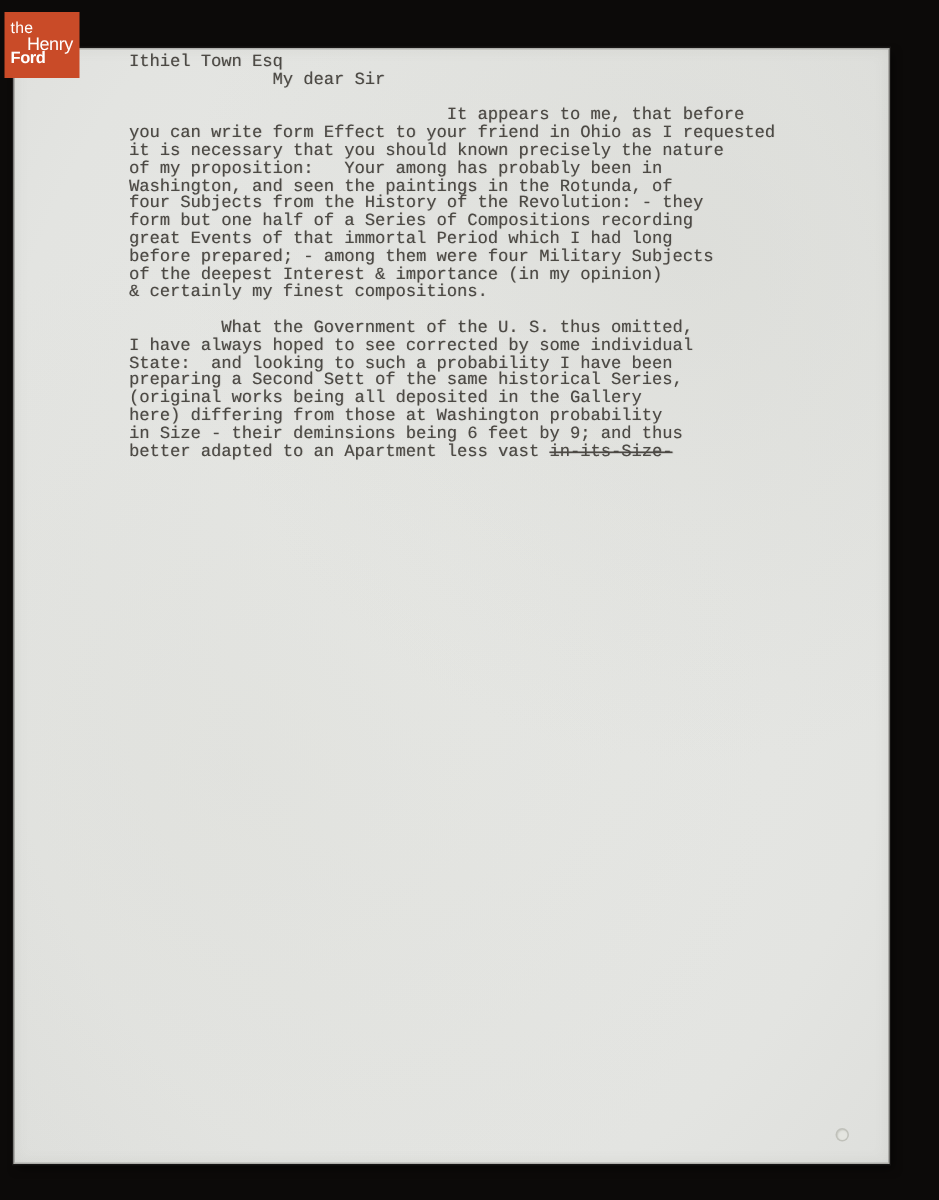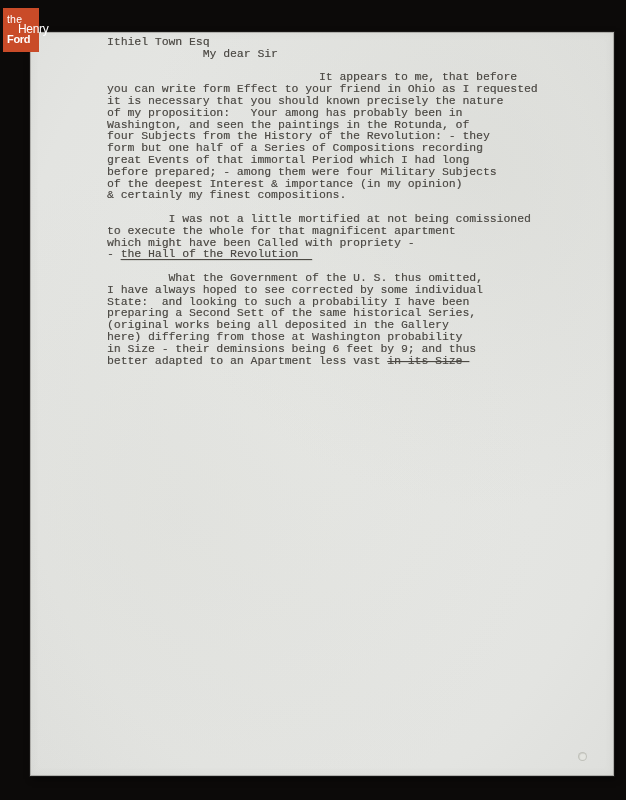--- a/index.html
+++ b/index.html
@@ -14,21 +14,21 @@
     overflow: hidden;
     font-family: "Liberation Sans", sans-serif;
   }
   .stage {
     position: absolute;
     inset: 0;
   }
   
   .paper {
     position: absolute;
-    left: 30px;
+    left: 9px;
     top: 32px;
     width: 584px;
     height: 744px;
     background:
       radial-gradient(circle at 78% 18%, rgba(205,206,200,0.30), transparent 45%),
       radial-gradient(circle at 25% 65%, rgba(214,215,209,0.25), transparent 55%),
       radial-gradient(ellipse at 50% 45%, var(--paper, #e7e8e5) 0%, #e3e4e1 75%, #dedfdc 100%);
     box-shadow:
       inset 0 0 0 1px rgba(95,93,88,0.35),
       inset 0 0 10px rgba(110,108,100,0.10),
@@ -59,21 +59,21 @@
   }
   .para span.strike {
     text-decoration: line-through;
     text-decoration-thickness: 1px;
   }
   
   .logo {
     position: absolute;
     left: 3px;
     top: 8px;
-    width: 36px;
+    width: 50px;
     height: 44px;
     background: var(--logo-red, #c94b28);
     z-index: 5;
   }
   .logo span {
     position: absolute;
     color: var(--logo-text, #ffffff);
     line-height: 1;
     font-family: "Liberation Sans", sans-serif;
   }
@@ -121,24 +121,21 @@
 <span>              My dear Sir</span></div><div class="para"><span>                               It appears to me, that before</span>
 <span>you can write form Effect to your friend in Ohio as I requested</span>
 <span>it is necessary that you should known precisely the nature</span>
 <span>of my proposition:   Your among has probably been in</span>
 <span>Washington, and seen the paintings in the Rotunda, of</span>
 <span>four Subjects from the History of the Revolution: - they</span>
 <span>form but one half of a Series of Compositions recording</span>
 <span>great Events of that immortal Period which I had long</span>
 <span>before prepared; - among them were four Military Subjects</span>
 <span>of the deepest Interest &amp; importance (in my opinion)</span>
-<span>&amp; certainly my finest compositions.</span></div><div class="para"><span>         I was not a little mortified at not being comissioned</span>
-<span>to execute the whole for that magnificent apartment</span>
-<span>which might have been Called with propriety -</span>
-<span>- </span><span class="underline">the Hall of the Revolution  </span></div><div class="para"><span>         What the Government of the U. S. thus omitted,</span>
+<span>&amp; certainly my finest compositions.</span></div><div class="para"><span>         What the Government of the U. S. thus omitted,</span>
 <span>I have always hoped to see corrected by some individual</span>
 <span>State:  and looking to such a probability I have been</span>
 <span>preparing a Second Sett of the same historical Series,</span>
 <span>(original works being all deposited in the Gallery</span>
 <span>here) differing from those at Washington probability</span>
 <span>in Size - their deminsions being 6 feet by 9; and thus</span>
 <span>better adapted to an Apartment less vast </span><span class="strike">in-its-Size-</span></div></div>
     <div class="paper-mark"></div>
   </div>
 

